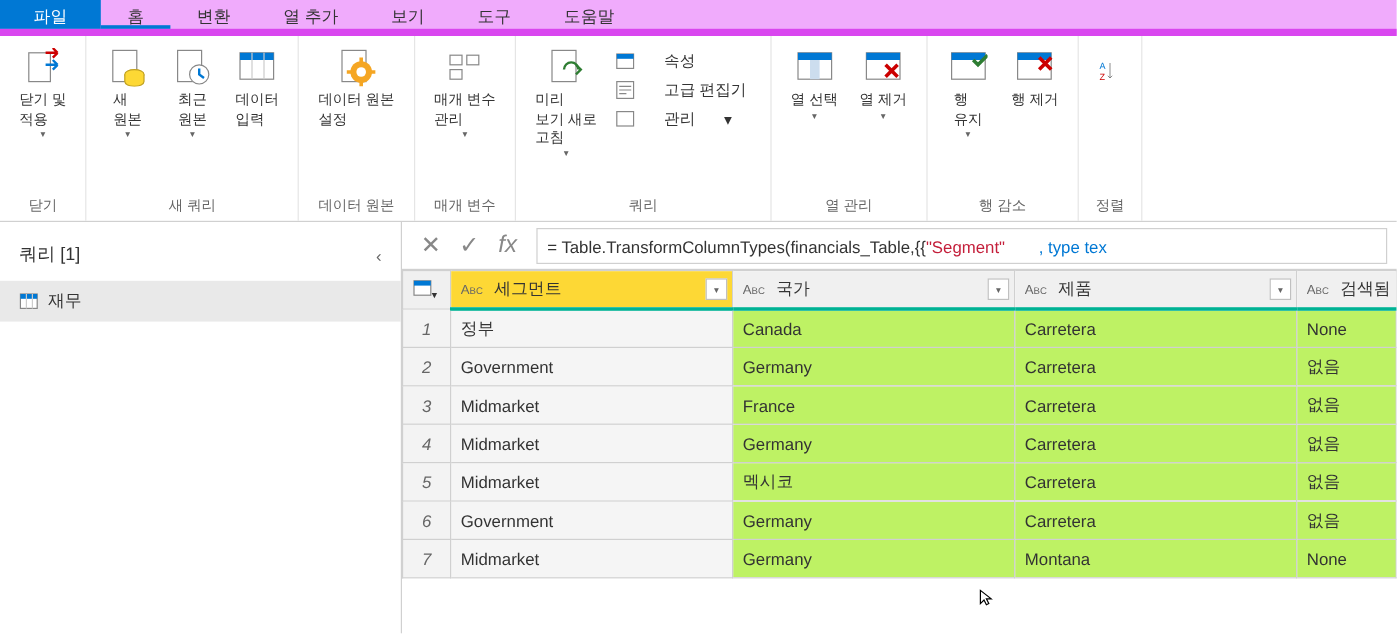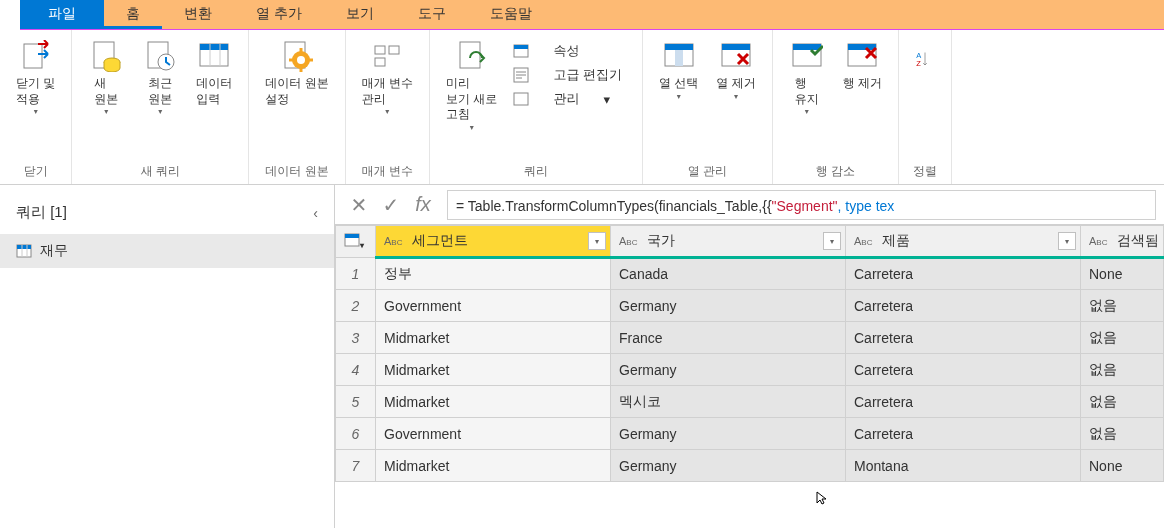--- a/index.html
+++ b/index.html
@@ -1,19 +1,19 @@
 <!DOCTYPE html>
 <html><head>
 <meta charset="utf-8">
 <style>
 * { margin: 0; padding: 0; box-sizing: border-box; font-family: "Segoe UI", "Malgun Gothic", sans-serif; }
 body { background: #fff; width: 1164px; height: 528px; overflow: hidden; font-size: 13px; color: #333; }
 
 
-.tabs { display: flex; background: #fdba74; border-bottom: 1px solid #d946ef; height: 30px; margin-left: 20px; }
+.tabs { display: flex; background: #f0abfc; border-bottom: 6px solid #d946ef; height: 30px; }
 .tab { padding: 5px 22px; font-size: 14px; color: #333; cursor: pointer; }
 .tab.file { background: #0078d4; color: #fff; padding: 5px 28px; }
 .tab.active { border-bottom: 3px solid #0078d4; }
 
 
 .ribbon { display: flex; background: #fff; border-bottom: 1px solid #d0d0d0; }
 .ribbon-group { display: flex; flex-direction: column; justify-content: space-between; padding: 6px 10px 4px; border-right: 1px solid #e5e5e5; }
 .ribbon-group-buttons { display: flex; gap: 6px; align-items: flex-start; }
 .ribbon-btn { display: flex; flex-direction: column; align-items: center; justify-content: flex-start; min-width: 48px; padding: 4px 6px; cursor: pointer; }
 .ribbon-btn .icon { width: 32px; height: 32px; margin-bottom: 4px; }
@@ -31,34 +31,34 @@
 .sidebar-collapse { font-size: 14px; color: #666; cursor: pointer; }
 .sidebar-item { display: flex; align-items: center; gap: 8px; padding: 8px 16px; background: #e9e9e9; font-size: 14px; cursor: pointer; }
 .sidebar-item .icon { width: 16px; height: 16px; }
 
 .content { flex: 1; display: flex; flex-direction: column; }
 .formula-bar { display: flex; align-items: center; border-bottom: 1px solid #d0d0d0; height: 40px; padding: 0 8px; }
 .formula-btn { width: 32px; height: 32px; display: flex; align-items: center; justify-content: center; font-size: 20px; color: #888; cursor: pointer; }
 .formula-text { flex: 1; font-family: Consolas, monospace; font-size: 14px; padding: 4px 8px; border: 1px solid #d0d0d0; margin-left: 8px; height: 30px; line-height: 22px; white-space: nowrap; overflow: hidden; }
 .formula-text .eq { color: #333; }
 .formula-text .str { color: #c41e3a; }
-.formula-text .kw { color: #0078d4; }
+.formula-text .kw { color: #0078d4; margin-left: 28px; }
 
 
 .data-area { flex: 1; overflow: hidden; }
 .data-table { border-collapse: collapse; width: 100%; table-layout: fixed; }
 .data-table th, .data-table td { border: 1px solid #d0d0d0; padding: 6px 8px; text-align: left; font-size: 14px; height: 32px; overflow: hidden; white-space: nowrap; }
 .row-header { width: 40px; text-align: center !important; background: #f3f3f3; color: #666; font-weight: normal; font-style: italic; }
 .corner-cell { width: 40px; background: #f0f0f0; }
 .col-header { background: #f0f0f0; font-weight: normal; position: relative; }
 .col-header.selected { background: #fdd835; border-bottom: 3px solid #00b294; }
 .col-header:not(.selected) { border-bottom: 3px solid #00b294; }
 .col-header .type-icon { width: 20px; height: 16px; display: inline-block; vertical-align: middle; margin-right: 4px; }
 .col-header .col-filter { position: absolute; right: 4px; top: 50%; transform: translateY(-50%); width: 18px; height: 18px; border: 1px solid #c0c0c0; background: #fff; display: flex; align-items: center; justify-content: center; font-size: 8px; color: #666; cursor: pointer; }
-.data-table td.data-cell { background: #e5e5e5; }
+.data-table td.data-cell { background: #bef264; }
 .data-table td.data-cell.col-selected { background: #f5f5f5; }
 .cursor-arrow { position: absolute; width: 16px; height: 16px; pointer-events: none; }
 </style>
 </head>
 <body>
 
 <div class="tabs">
   <div class="tab file">파일</div>
   <div class="tab active">홈</div>
   <div class="tab">변환</div>

